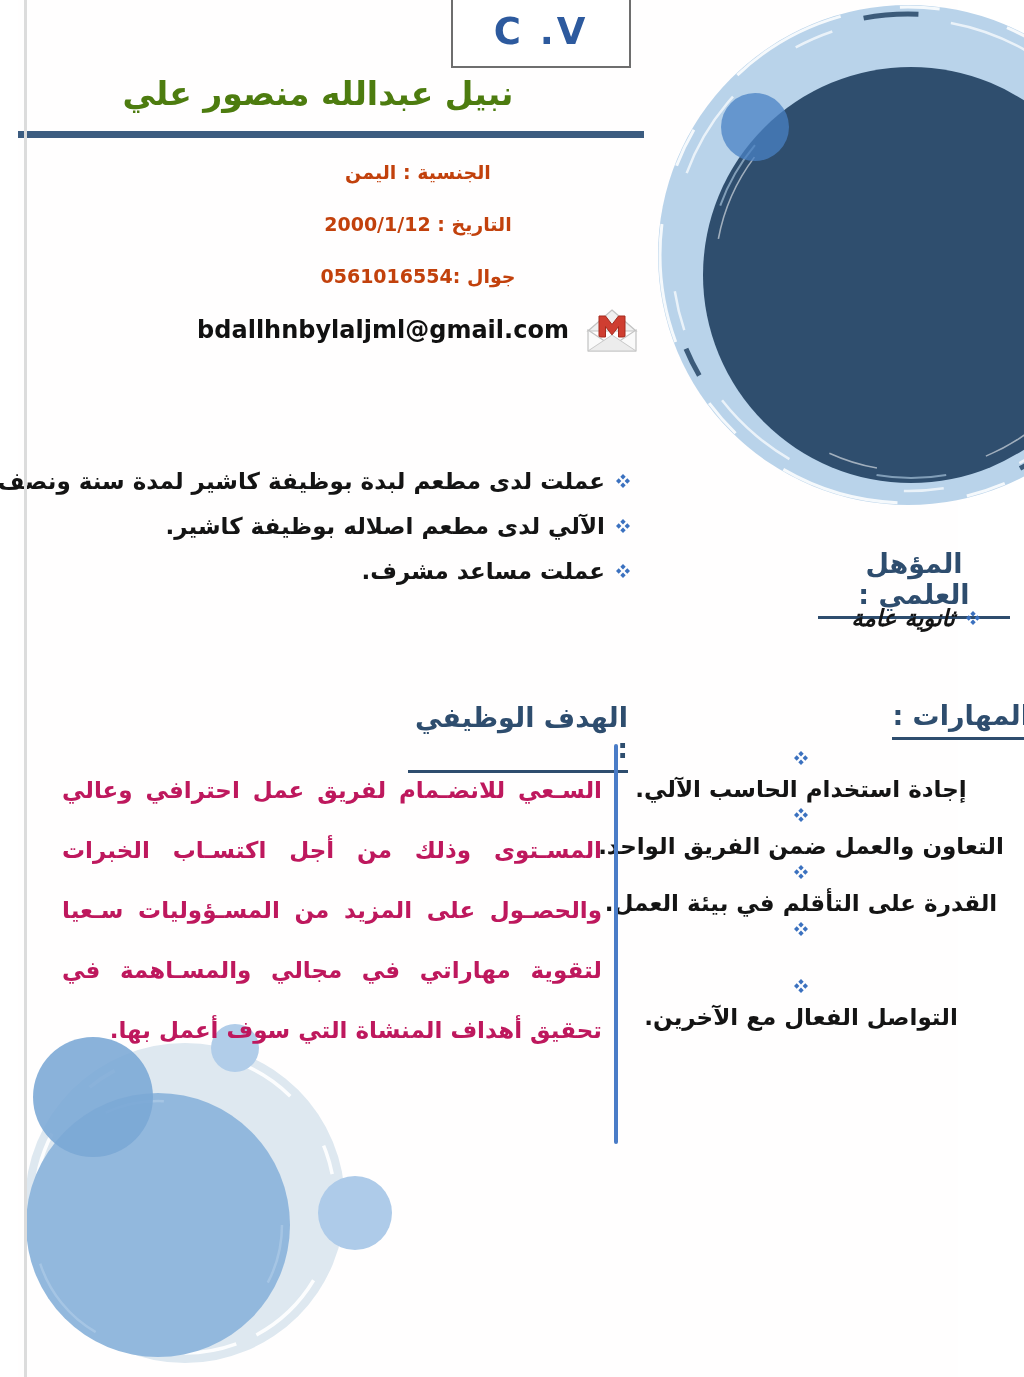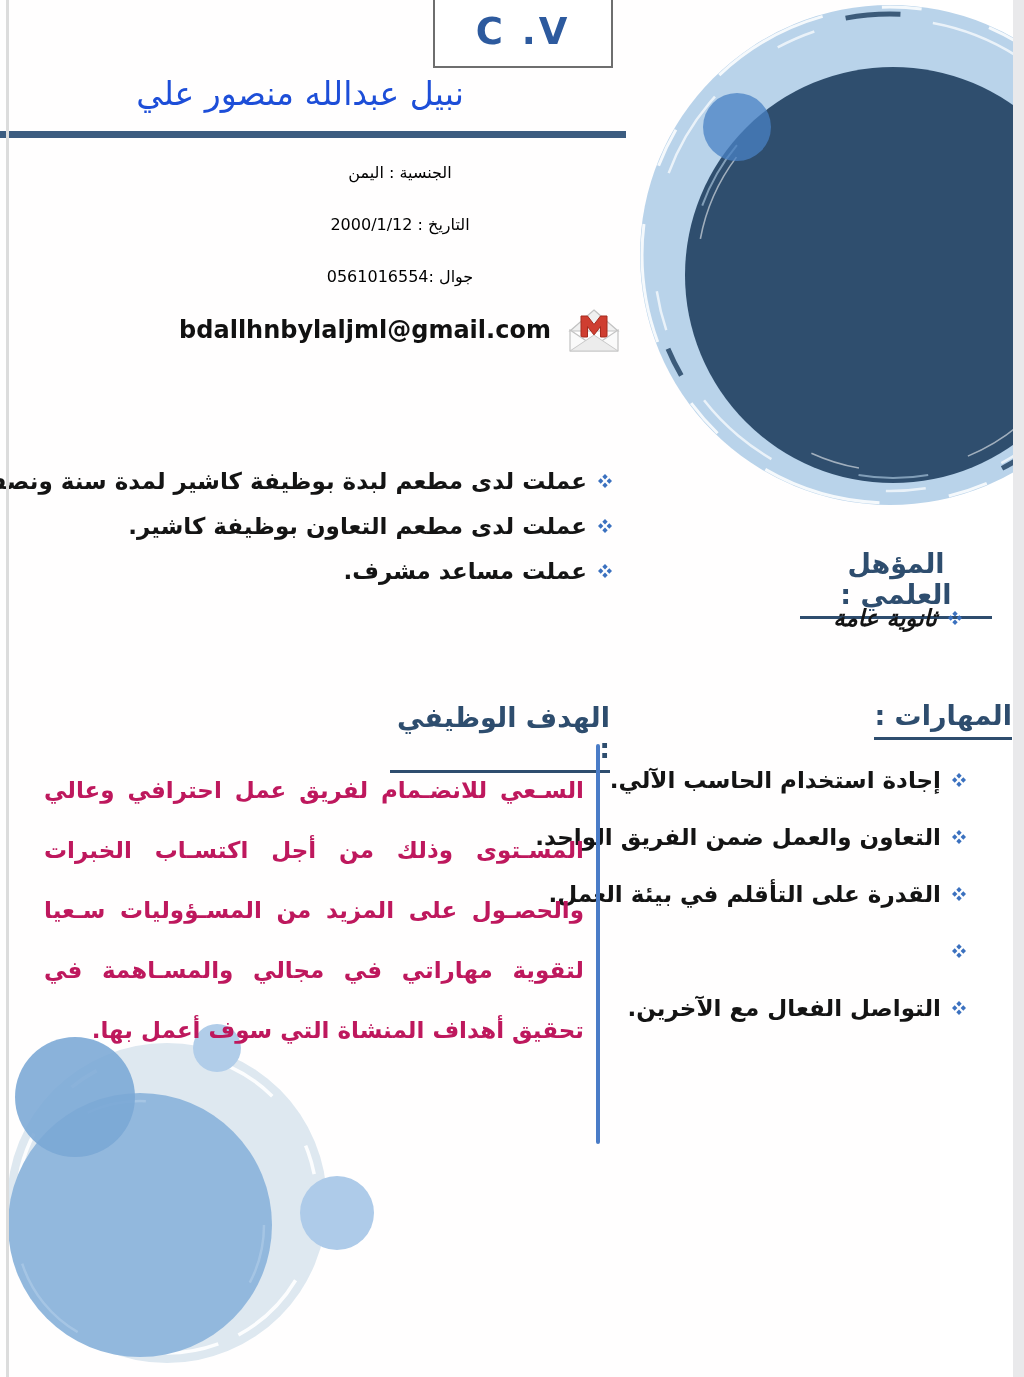--- a/index.html
+++ b/index.html
@@ -1,43 +1,43 @@
 <!DOCTYPE html>
 <html lang="ar"><head>
 <meta charset="utf-8">
 <style>
   html,body{margin:0;padding:0;background:#ffffff;}
   body{width:1024px;height:1377px;overflow:hidden;font-family:"DejaVu Sans","Liberation Sans",sans-serif;}
-  .page{position:relative;width:940px;height:1377px;background:#fffefe;}
+  .page{position:relative;width:940px;height:1377px;background:#fffefe;margin-left:18px;}
   .deco{position:absolute;z-index:0;}
   .content{position:absolute;z-index:2;}
   .edge-left{position:absolute;left:6px;top:0;width:3px;height:100%;background:#dcdcdc;z-index:3;}
   .edge-right{position:absolute;left:1013px;top:0;width:11px;height:100%;background:#e9e9eb;z-index:3;}
 
   .cv-box{left:433px;top:-6px;width:176px;height:70px;border:2px solid #6e6e6e;
           display:flex;align-items:center;justify-content:center;background:#fff;}
   .cv-box span{font-size:37px;font-weight:bold;color:#2d5a9e;letter-spacing:3px;}
 
-  .name{left:55px;top:74px;width:490px;text-align:center;font-size:33px;font-weight:normal;color:#1d4ed8;direction:rtl;}
+  .name{left:55px;top:74px;width:490px;text-align:center;font-size:33px;font-weight:bold;color:#4d7c0f;direction:rtl;}
 
   .rule{left:0;top:131px;width:626px;height:7px;background:#3c5c80;}
 
   .info{left:160px;top:146px;width:480px;direction:rtl;}
   .info .line{height:52px;display:flex;align-items:center;justify-content:center;
-              font-size:16px;font-weight:normal;color:#000000;}
+              font-size:19px;font-weight:bold;color:#c2410c;}
   .email-row{height:56px;display:flex;align-items:center;justify-content:center;gap:16px;direction:rtl;}
   .email-row .email{font-size:24px;font-weight:bold;color:#111;direction:ltr;}
 
   .sec-title{position:absolute;z-index:2;direction:rtl;text-align:right;font-size:27px;font-weight:bold;color:#2e4d6e;}
   .sec-title span{display:inline-block;border-bottom:3px solid #2e4d6e;padding-bottom:6px;}
 
   ul.blist{list-style:none;margin:0;padding:0;direction:rtl;}
   ul.blist li{display:flex;align-items:center;gap:11px;font-size:23px;font-weight:bold;color:#141414;white-space:nowrap;}
   .exp-list li{height:45px;}
-  .skill-list li{height:57px;}
+  .skill-list li{height:57px;flex-direction:column;}
   .qual-list li{height:48px;}
   .bullet-svg{flex:0 0 auto;}
 
   .exp-list{left:40px;top:458px;width:572px;}
   .qual-list{left:730px;top:594px;width:232px;font-style:italic;}
   .skill-list{left:600px;top:751px;width:366px;}
 
   .vline{left:596px;top:744px;width:4px;height:400px;background:#4a7cc7;border-radius:2px;}
 
   .objective{left:44px;top:760px;width:540px;direction:rtl;text-align:justify;
@@ -106,21 +106,21 @@
     </li>
     <li>
       <svg class="bullet-svg" width="14" height="14" viewBox="0 0 13 13">
           <g fill="#3b71bf">
             <path d="M6.5 0 9 2.5 6.5 5 4 2.5Z"></path>
             <path d="M6.5 8 9 10.5 6.5 13 4 10.5Z"></path>
             <path d="M0 6.5 2.5 4 5 6.5 2.5 9Z"></path>
             <path d="M8 6.5 10.5 4 13 6.5 10.5 9Z"></path>
           </g>
         </svg>
-      <span>عملت لدى مطعم التعاون بوظيفة كاشير.</span>
+      <span>الآلي لدى مطعم اصلاله بوظيفة كاشير.</span>
     </li>
     <li>
       <svg class="bullet-svg" width="14" height="14" viewBox="0 0 13 13">
           <g fill="#3b71bf">
             <path d="M6.5 0 9 2.5 6.5 5 4 2.5Z"></path>
             <path d="M6.5 8 9 10.5 6.5 13 4 10.5Z"></path>
             <path d="M0 6.5 2.5 4 5 6.5 2.5 9Z"></path>
             <path d="M8 6.5 10.5 4 13 6.5 10.5 9Z"></path>
           </g>
         </svg>

